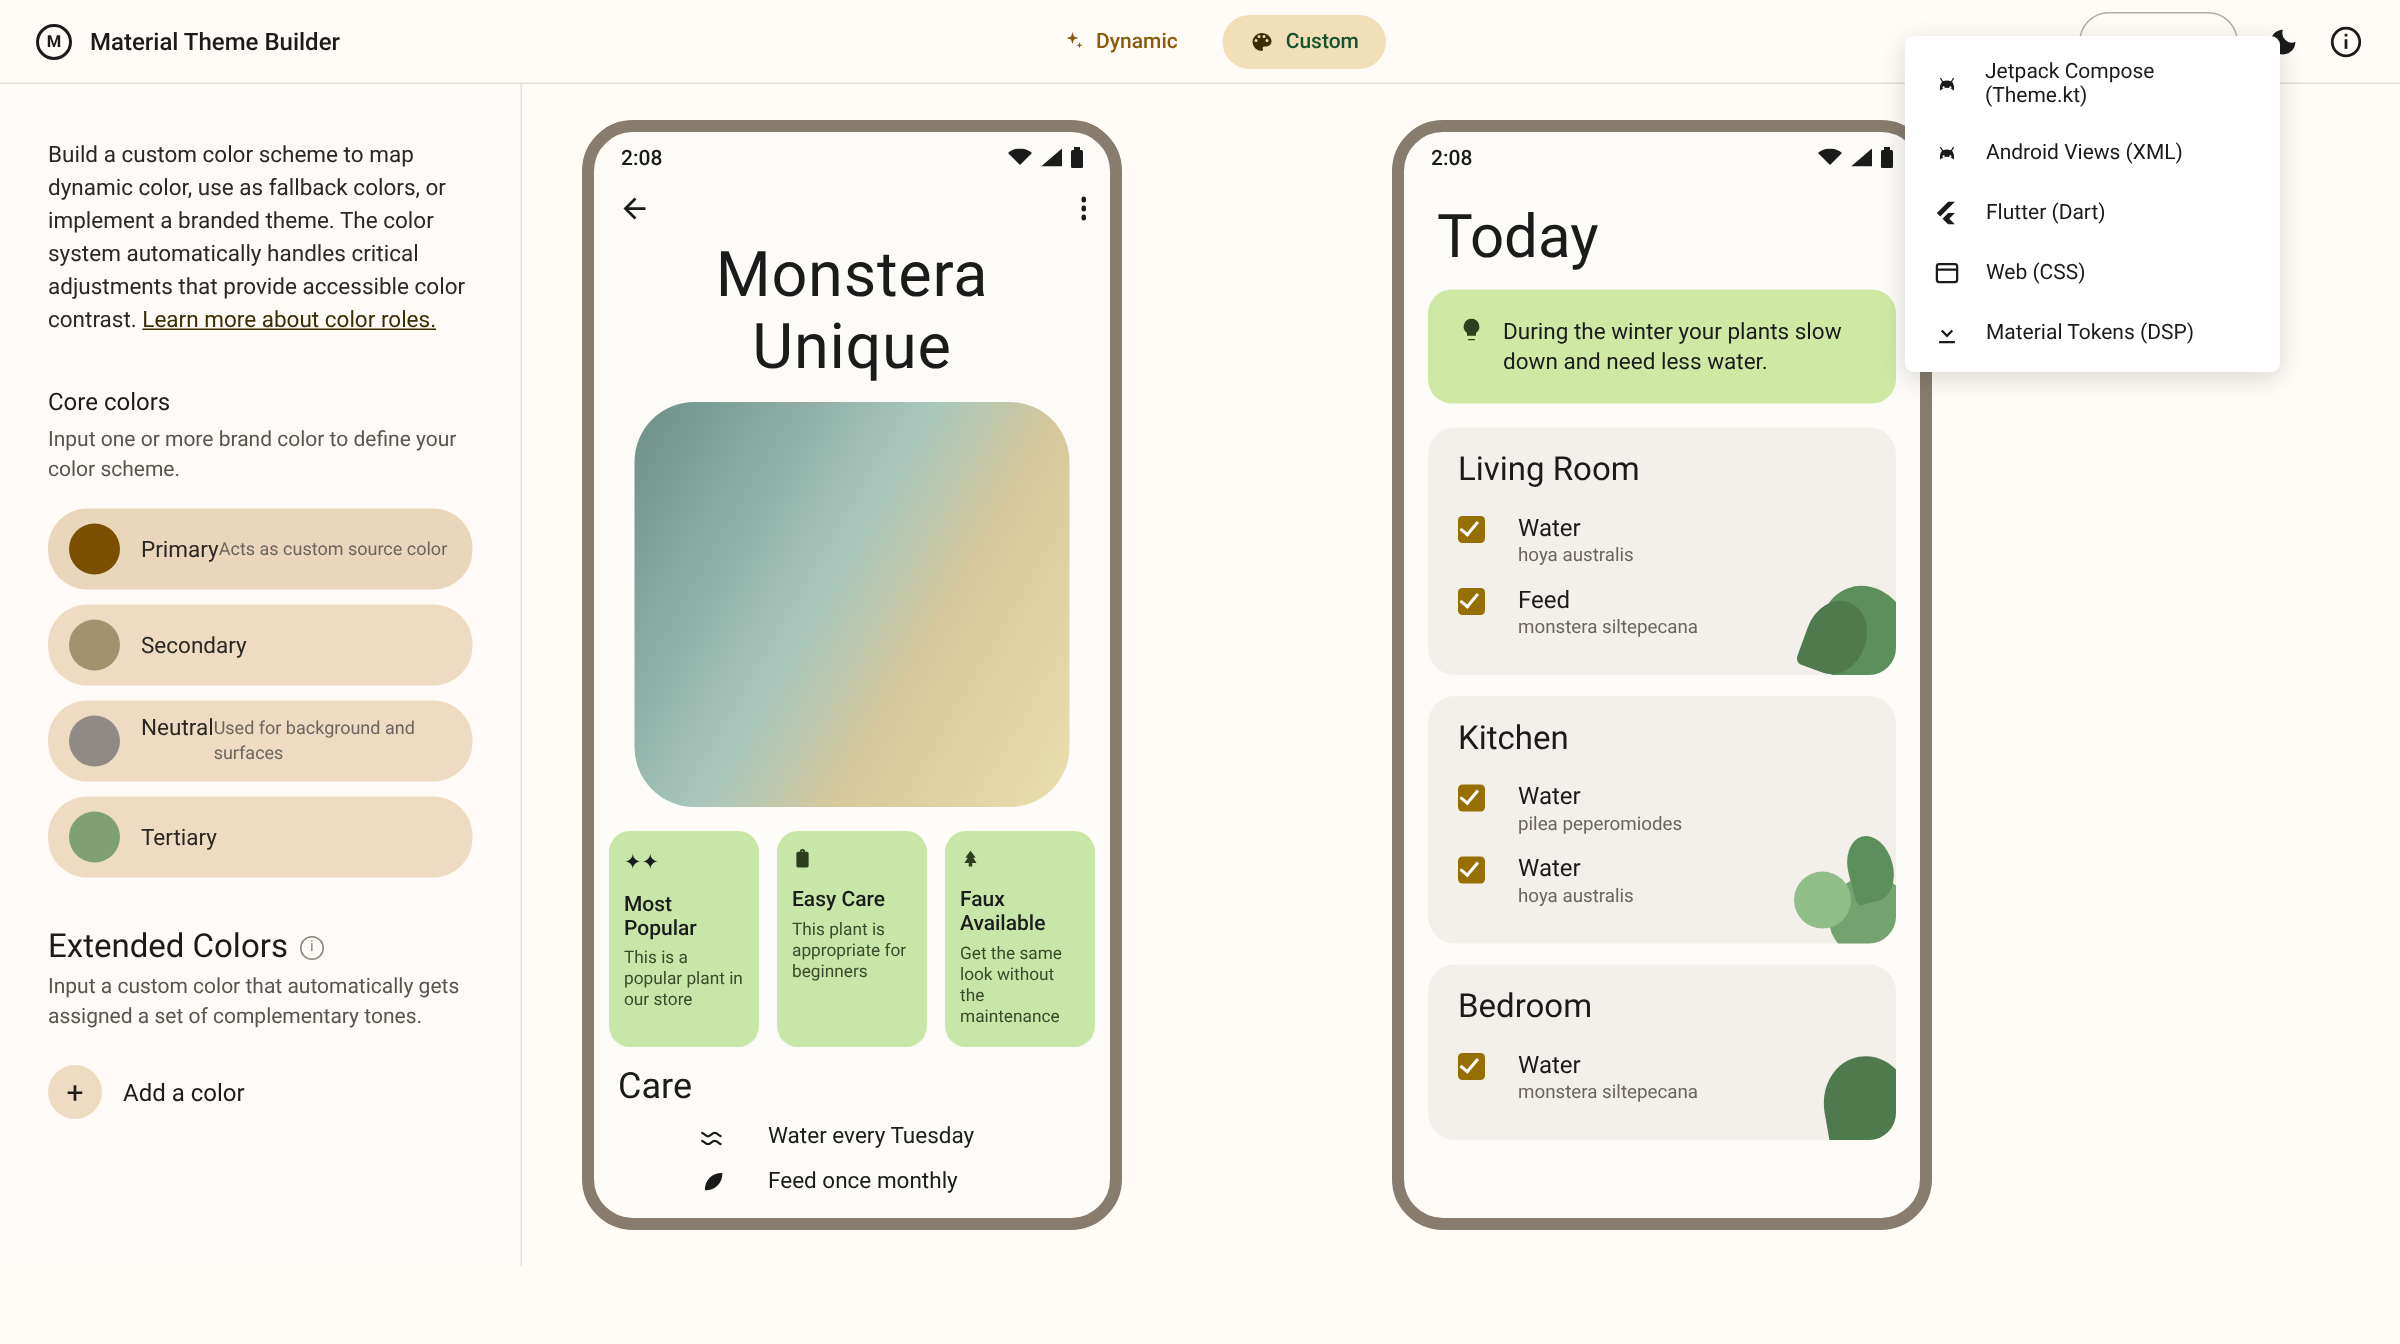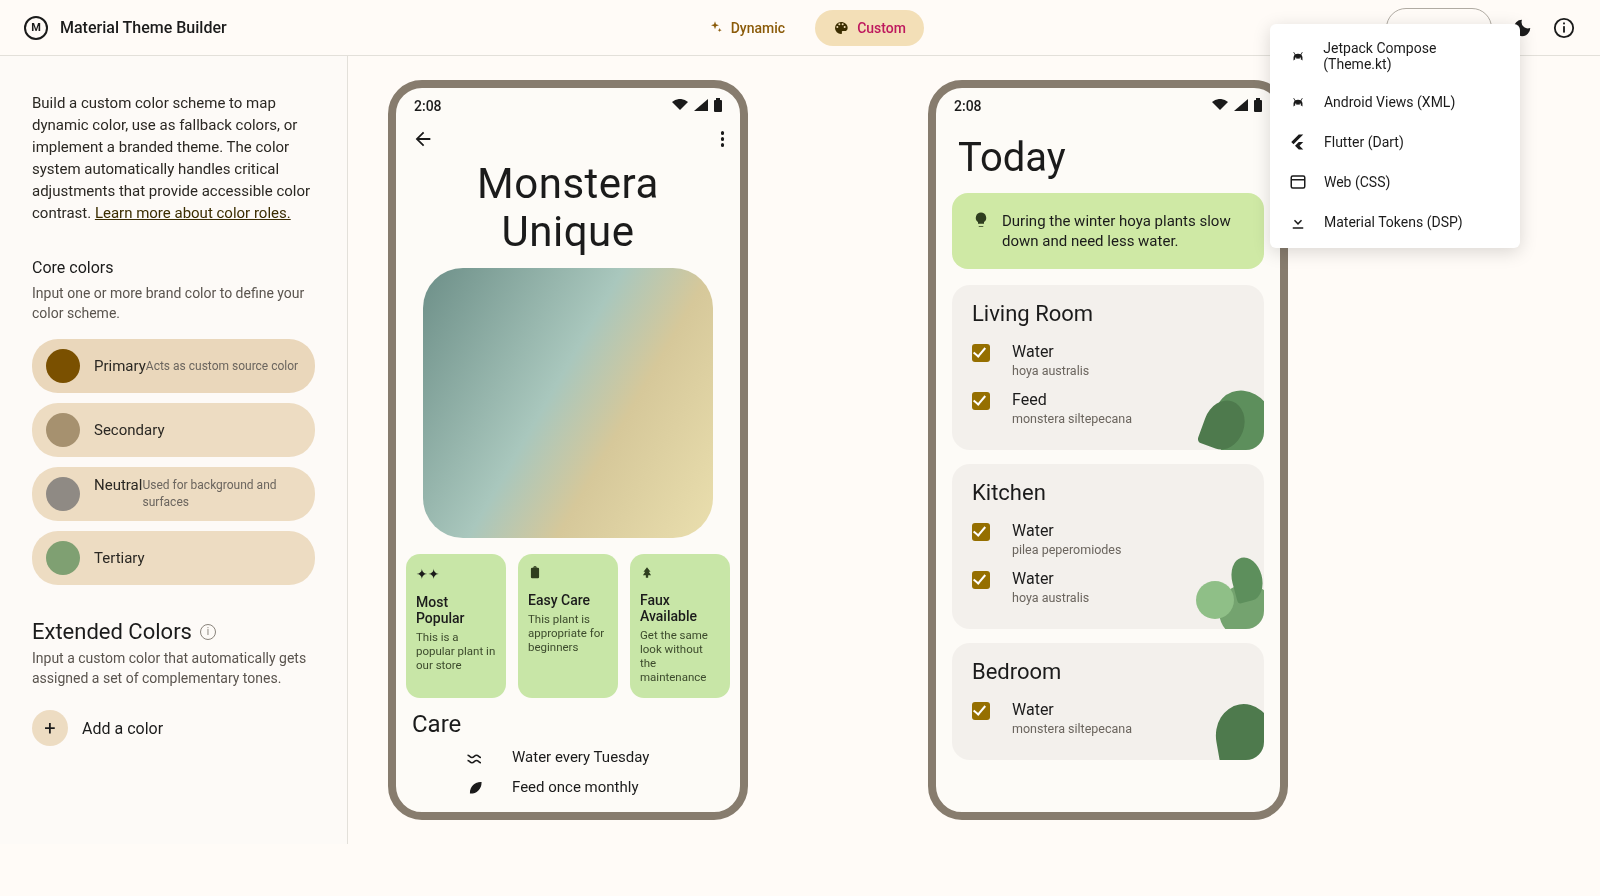--- a/index.html
+++ b/index.html
@@ -26,21 +26,21 @@
   body{margin:0;background:var(--bg);font-family:"Google Sans","Roboto",system-ui,Arial,sans-serif;color:var(--ink);}
 
   
   .topbar{height:56px;display:flex;align-items:center;padding:0 24px;border-bottom:1px solid var(--divider);justify-content:space-between;background:var(--bg);}
   .tb-left{display:flex;align-items:center;gap:12px;}
   .logo{width:24px;height:24px;border:2px solid #1b1b1b;border-radius:50%;display:flex;align-items:center;justify-content:center;font-weight:700;font-size:11px;}
   .tb-title{font-size:16px;font-weight:500;}
   .tb-center{display:flex;align-items:center;gap:12px;}
   .seg-btn{height:36px;border-radius:18px;display:flex;align-items:center;gap:8px;padding:0 18px;font-size:14px;font-weight:500;cursor:pointer;}
   .seg-dynamic{color:var(--dynamic-fg);}
-  .seg-custom{background:var(--custom-bg);color:#be185d;}
+  .seg-custom{background:var(--custom-bg);color:#14532d;}
   .tb-right{display:flex;align-items:center;gap:18px;position:relative;}
   .export-outline{height:40px;border:1px solid #b0aba3;border-radius:20px;display:flex;align-items:center;padding:0 14px 0 20px;gap:10px;font-size:14px;color:#4a4540;}
   .chev{width:10px;height:10px;border-right:2px solid #4a4540;border-bottom:2px solid #4a4540;transform:rotate(45deg);margin-top:-4px;}
   .icon-btn{width:24px;height:24px;display:flex;align-items:center;justify-content:center;cursor:pointer;}
 
   
   .menu{position:absolute;top:16px;right:56px;width:250px;background:#fff;border-radius:6px;box-shadow:0 4px 18px rgba(0,0,0,.15);padding:6px 0;z-index:50;}
   .menu-item{display:flex;align-items:center;gap:16px;padding:10px 18px;font-size:14px;cursor:pointer;}
   .mi-icon{width:20px;height:20px;display:flex;align-items:center;justify-content:center;}
 
@@ -338,21 +338,21 @@
               </svg>
           </div>
         </div>
         <div class="today-h">Today</div>
         <div class="tip">
           <span>
               <svg width="18" height="18" viewBox="0 0 24 24">
                 <path fill="#2f3e1f" d="M9 21h6v-1H9v1zm3-19a7 7 0 00-4 12.7V17h8v-2.3A7 7 0 0012 2z"></path>
               </svg>
             </span>
-          <span>During the winter hoya plants slow down and need less water.</span>
+          <span>During the winter your plants slow down and need less water.</span>
         </div>
 
         <div class="room-card">
           <div class="room-title">Living Room</div>
           <div class="task">
             <div class="cb"></div>
             <div>
                 <div class="task-t">Water</div>
                  <div class="task-s">hoya australis</div>
               </div>

